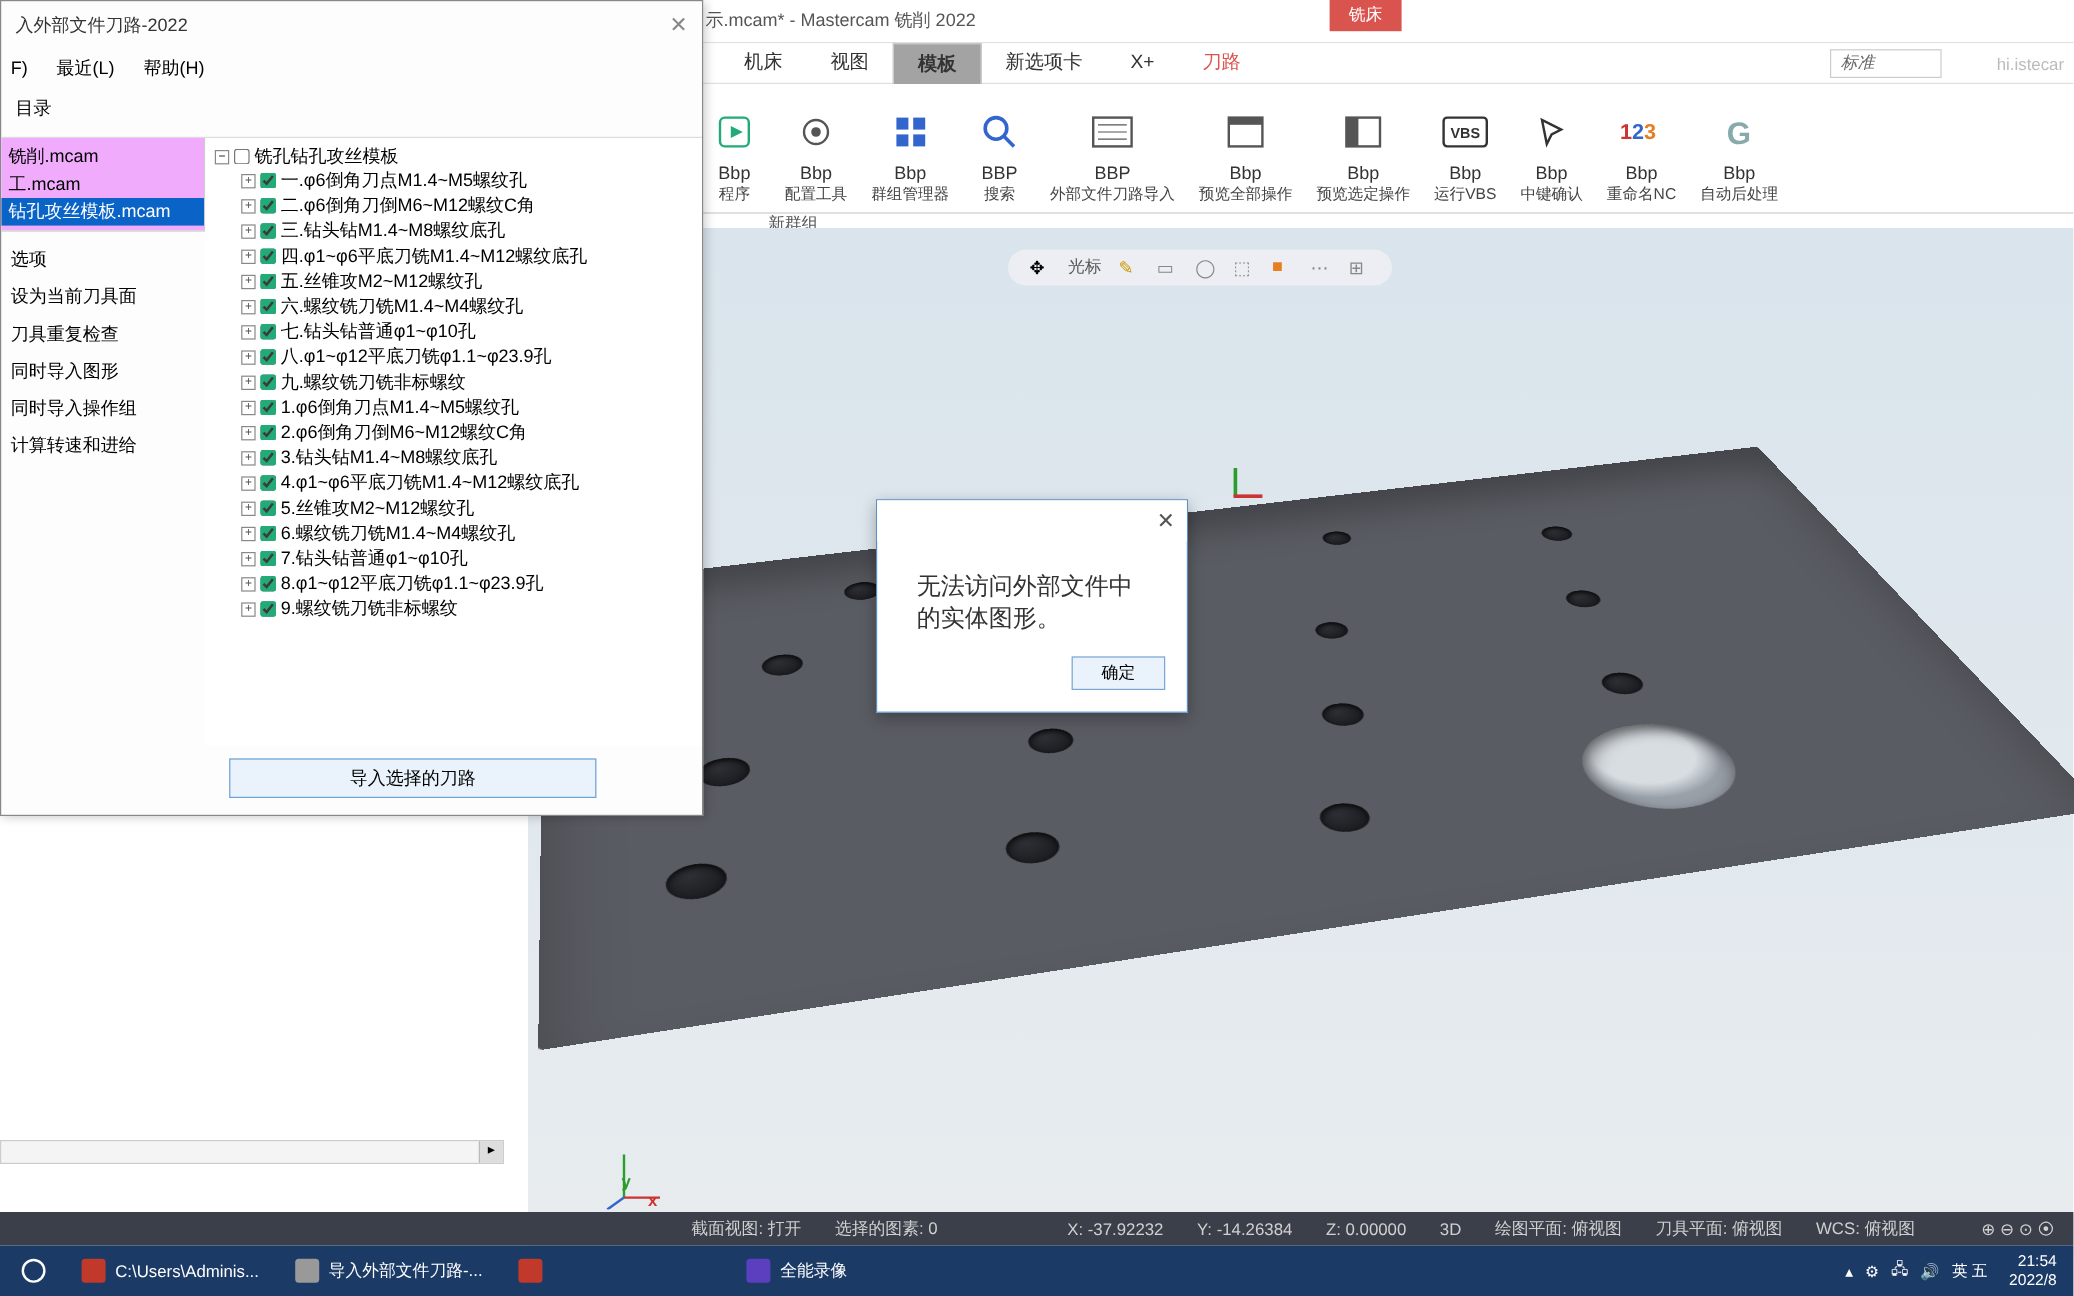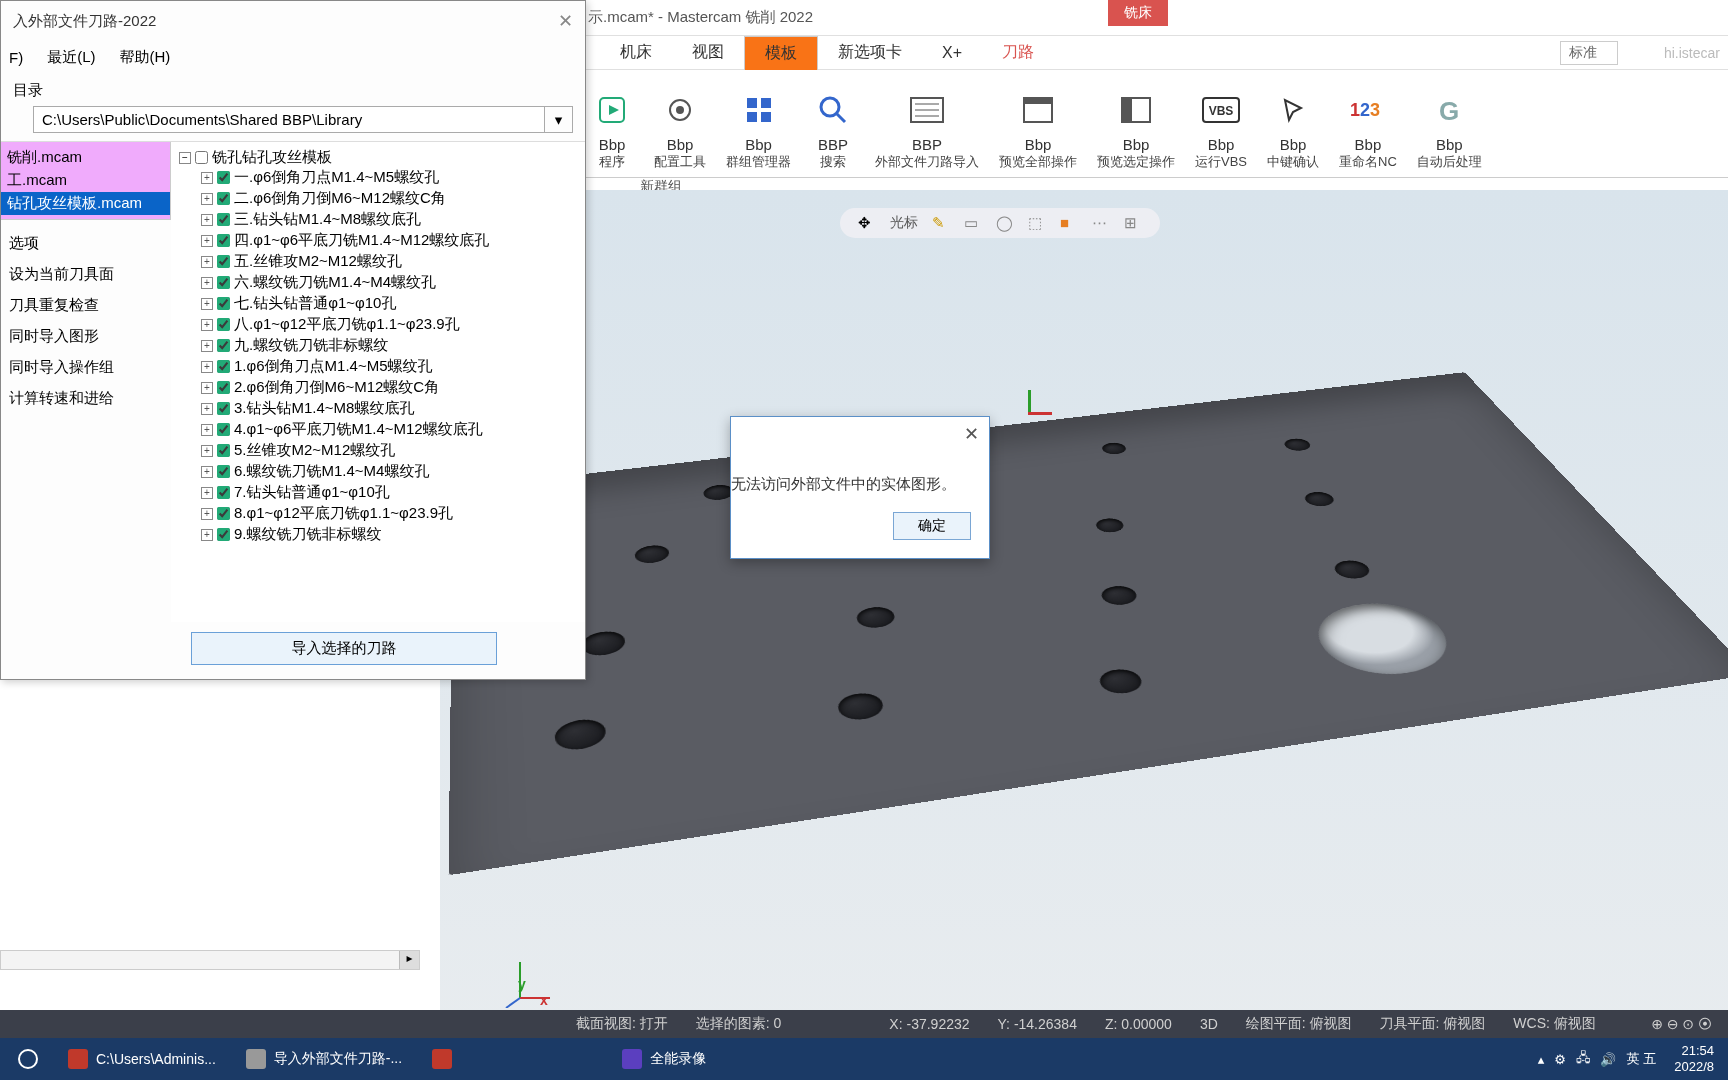--- a/index.html
+++ b/index.html
@@ -5,23 +5,23 @@
 * { margin: 0; padding: 0; box-sizing: border-box; font-family: "Microsoft YaHei", Arial, sans-serif; }
 body { width: 1728px; height: 1080px; overflow: hidden; background: #fff; position: relative; font-size: 15px; }
 
 
 .title-bar { height: 36px; background: #fff; display: flex; align-items: center; padding: 0 8px; color: #555; font-size: 15px; border-bottom: 1px solid #e0e0e0; }
 .title-bar .fn { padding-left: 580px; }
 
 
 .ribbon-tabs { display: flex; height: 34px; align-items: center; background: #fff; border-bottom: 1px solid #e0e0e0; }
 .ribbon-tab { padding: 0 20px; height: 34px; display: flex; align-items: center; font-size: 16px; cursor: pointer; color: #333; }
-.ribbon-tab.active { background: #f97316; border: 1px solid #ccc; border-bottom: none; }
+.ribbon-tab.active { background: #a3a3a3; border: 1px solid #ccc; border-bottom: none; font-weight: bold; }
 .ribbon-accent { background: #d9534f; color: #fff; padding: 4px 16px; position: absolute; top: 0; right: 560px; font-size: 14px; }
-.search-box { margin-left: auto; border: 1px solid #ccc; padding: 2px 8px; width: 58px; font-size: 14px; color: #666; }
+.search-box { margin-left: auto; border: 1px solid #ccc; padding: 2px 8px; width: 93px; font-size: 14px; color: #666; font-style: italic; }
 
 
 .ribbon-content { height: 108px; display: flex; padding: 6px 0 6px 580px; border-bottom: 1px solid #ccc; background: #fff; }
 .ribbon-btn { display: flex; flex-direction: column; align-items: center; padding: 0 10px; font-size: 13px; color: #333; cursor: pointer; justify-content: flex-end; }
 .ribbon-btn .icon-box { width: 44px; height: 44px; display:flex; align-items:center; justify-content:center; margin-bottom: 4px; }
 .ribbon-btn .lbl1 { font-size: 15px; }
 .ribbon-btn .lbl2 { font-size: 13px; color: #444; white-space: nowrap; }
 .group-label { position: absolute; top: 178px; left: 640px; font-size: 14px; color: #555; }
 
 
@@ -67,21 +67,21 @@
 
 .import-btn { margin: 10px auto 14px 190px; width: 306px; padding:6px; border:1px solid #6aa0d8; background:#eaf3fb; text-align:center; font-size:15px; cursor:pointer; }
 
 
 .left-col { width:170px; display:flex; flex-direction:column; }
 
 
 .alert { position:absolute; top:416px; left:730px; width:260px; background:#fff; border:1px solid #5a8fc7; box-shadow:0 4px 12px rgba(0,0,0,0.3); }
 .alert-title { height:34px; display:flex; justify-content:flex-end; align-items:center; padding:0 10px; background:#fff; }
 .alert-title .x { cursor:pointer; color:#555; font-size:18px; }
-.alert-body { padding:24px 0 18px; font-size:15px; color:#333; }
+.alert-body { padding:24px 33px 18px; font-size:20px; color:#333; }
 .alert-foot { padding: 0 18px 18px; text-align:right; }
 .alert-foot button { padding:4px 24px; border:1px solid #7aa6d4; background:#eaf3fb; cursor:pointer; font-size:14px; }
 
 
 .status-bar { position:absolute; bottom:42px; left:0; right:0; height:28px; background:#3b3f4a; color:#d0d0d0; display:flex; align-items:center; font-size:14px; padding:0 16px; gap:28px; }
 .status-bar .seg { white-space:nowrap; }
 .status-bar .right { margin-left:auto; display:flex; gap:12px; }
 
 
 .taskbar { position:absolute; bottom:0; left:0; right:0; height:42px; background:#1b3a66; display:flex; align-items:center; padding:0 6px; gap:6px; }
@@ -278,24 +278,20 @@
     <span>入外部文件刀路-2022</span>
     <span class="close">✕</span>
   </div>
   <div class="dlg-menu">
     <span>F)</span>
     <span>最近(L)</span>
     <span>帮助(H)</span>
   </div>
   <div class="path-row">
     <div class="path-label">目录</div>
-    <div class="path-input">
-      <input type="text" value="C:\Users\Public\Documents\Shared BBP\Library" style="">
-      <div class="dd">▾</div>
-    </div>
   </div>
   <div class="dlg-body">
     <div class="left-col">
       <div class="files-pane" id="file-list">
           <div class="file-item">铣削.mcam</div>
           <div class="file-item">工.mcam</div>
           <div class="file-item selected">钻孔攻丝模板.mcam</div>
         </div>
       <div class="opts-pane" id="opts-list">
           <div class="opt">选项</div>

